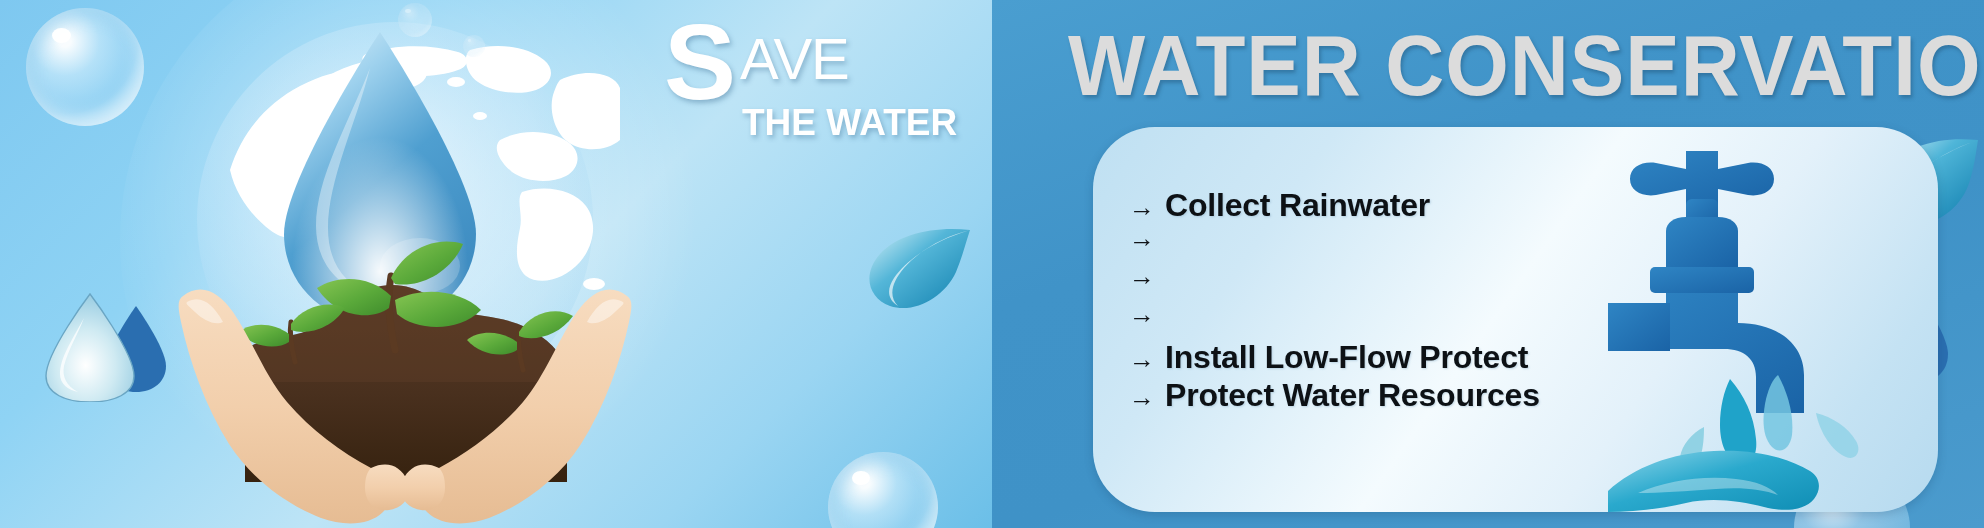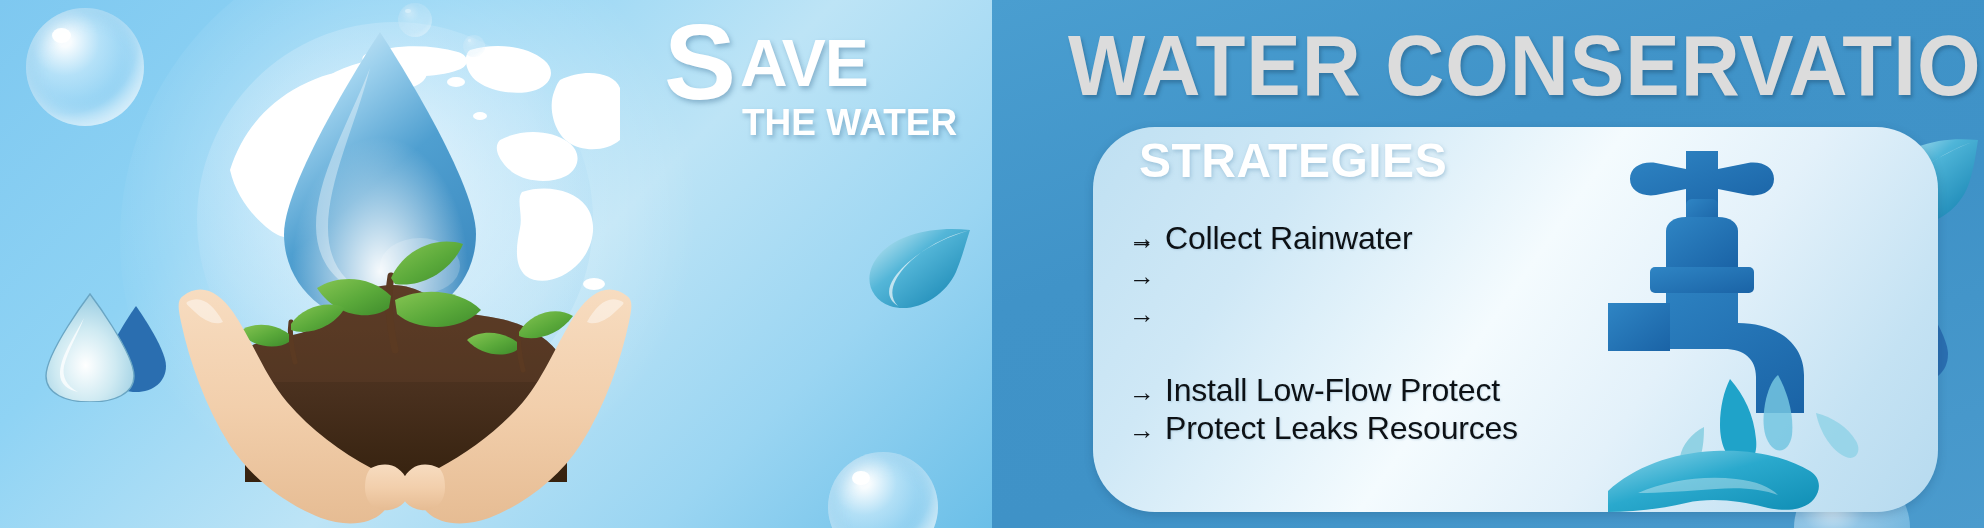--- a/index.html
+++ b/index.html
@@ -52,21 +52,21 @@
   #wordmark{position:absolute;left:664px;top:18px;width:320px;height:130px;}
   #save-line{position:relative;height:84px;}
   #save-s{
     position:absolute;left:0;top:-10px;
     font-size:108px;line-height:1;font-weight:bold;color:#ffffff;
     letter-spacing:-3px;
     text-shadow:2px 3px 5px rgba(40,90,130,.35);
   }
   #save-ave{
     position:absolute;left:76px;top:12px;
-    font-size:66px;line-height:1;font-weight:bold;color:#ffffff;
+    font-size:58px;line-height:1;font-weight:normal;color:#ffffff;
     letter-spacing:-1px;
     text-shadow:2px 3px 5px rgba(40,90,130,.35);
   }
   #the-water{
     position:absolute;left:78px;top:86px;
     font-size:37px;line-height:1;font-weight:bold;color:#ffffff;
     letter-spacing:0px;
     text-shadow:2px 3px 5px rgba(40,90,130,.35);
   }
 
@@ -111,25 +111,24 @@
   }
   .item{
     display:flex;align-items:baseline;
     height:38px;
   }
   .item-arrow{
     width:36px;flex:0 0 36px;
     font-size:26px;color:#111418;line-height:1;
   }
   .item-text{
-    font-size:32px;font-weight:normal;color:#0d1115;
+    font-size:32px;font-weight:bold;color:#0d1115;
     letter-spacing:-.2px;
     text-shadow:1px 1px 2px rgba(140,175,200,.45);
     white-space:nowrap;
-    margin-top:33px;
   }
 
   
   #right-drops{position:absolute;left:0;top:0;width:992px;height:528px;pointer-events:none;}
 </style>
 </head>
 <body>
 
 <div id="banner">
 
@@ -407,21 +406,20 @@
                    C94 334 96 316 96 300 Z" fill="#7fccdf" opacity=".8"></path>
 
           <path d="M0 364 C26 340 64 326 106 324 C146 322 178 330 202 344
                    C212 350 214 362 206 372 C196 384 176 385 156 380
                    C132 374 104 370 78 376 C52 382 24 385 0 385 Z" fill="url(#handg)"></path>
           <path d="M30 366 C58 354 94 348 128 352 C148 354 162 360 170 368
                    C154 362 132 360 108 362 C78 364 52 366 30 366 Z" fill="#ffffff" opacity=".35"></path>
         </g>
       </svg>
 
-      <div id="strategies-title">STRATEGIES</div>
 
       <div id="list">
         <div class="item">
           <span class="item-arrow">→</span>
           <span class="item-text">Collect Rainwater</span>
         </div>
         <div class="item">
           <span class="item-arrow">→</span>
         </div>
         <div class="item">
@@ -429,18 +427,18 @@
         </div>
         <div class="item">
           <span class="item-arrow">→</span>
         </div>
         <div class="item">
           <span class="item-arrow">→</span>
           <span class="item-text">Install Low-Flow Protect</span>
         </div>
         <div class="item">
           <span class="item-arrow">→</span>
-          <span class="item-text">Protect Leaks Resources</span>
+          <span class="item-text">Protect Water Resources</span>
         </div>
       </div>
     </div>
   </div>
 </div>
 
 </body></html>

